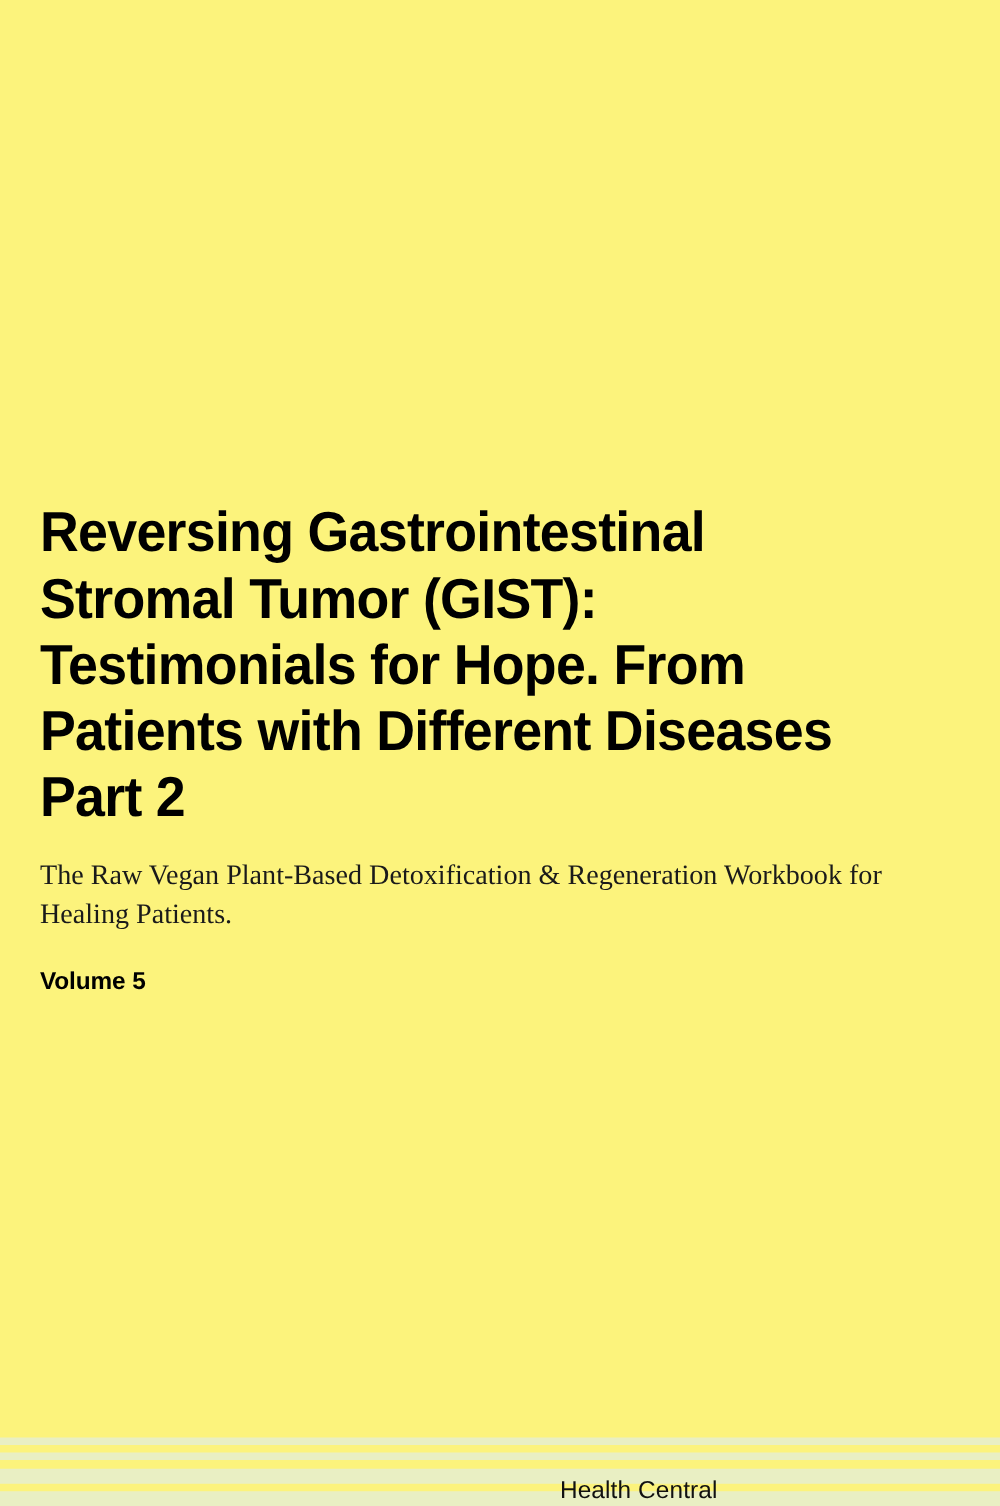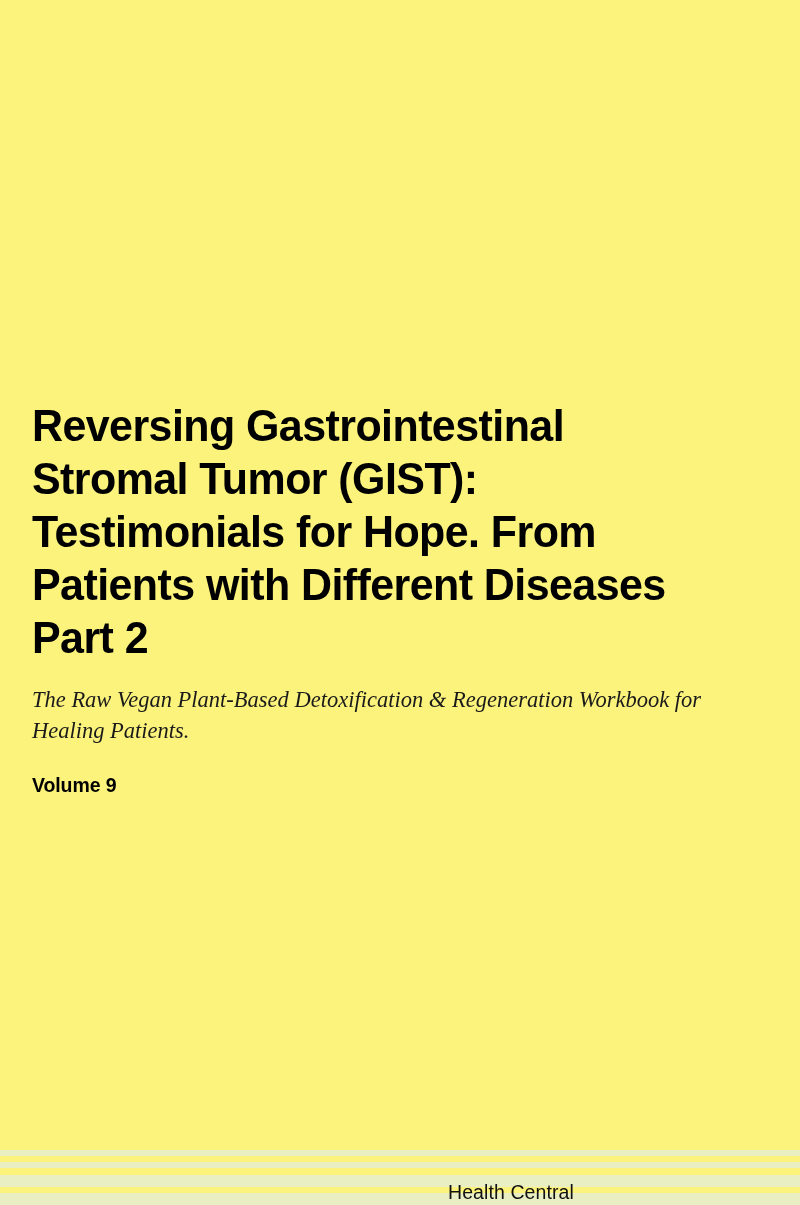--- a/index.html
+++ b/index.html
@@ -49,21 +49,20 @@
 
   #book-subtitle {
     font-family: "Liberation Serif", serif;
     font-weight: normal;
     font-size: 22.5px;
     line-height: 31px;
     color: #1a1a1a;
     margin: 0;
     padding-top: 20px;
     width: 690px;
-    font-style: italic;
   }
 
   #book-volume {
     font-family: "Liberation Sans", sans-serif;
     font-weight: bold;
     font-size: 19.5px;
     line-height: 24px;
     color: #000000;
     margin: 0;
     padding-top: 27px;
@@ -104,21 +103,21 @@
 </head>
 <body>
 
 <div id="cover">
 
   <div id="text-block">
     <h1 id="book-title">Reversing Gastrointestinal Stromal Tumor (GIST): Testimonials for Hope. From Patients with Different Diseases Part 2</h1>
 
     <p id="book-subtitle">The Raw Vegan Plant-Based Detoxification &amp; Regeneration Workbook for Healing Patients.</p>
 
-    <p id="book-volume">Volume 9</p>
+    <p id="book-volume">Volume 5</p>
   </div>
 
   <div id="stripe-band">
       <div class="stripe" style="top: 33px; height: 6px; background: rgb(233, 239, 195);"></div>
       <div class="stripe" style="top: 45px; height: 6px; background: rgb(233, 239, 195);"></div>
       <div class="stripe" style="top: 58px; height: 12px; background: rgb(233, 239, 195);"></div>
       <div class="stripe" style="top: 76px; height: 13px; background: rgb(233, 239, 195);"></div>
       <div class="stripe" style="top: 109px; height: 26px; background: rgb(233, 239, 195);"></div>
     </div>
 

